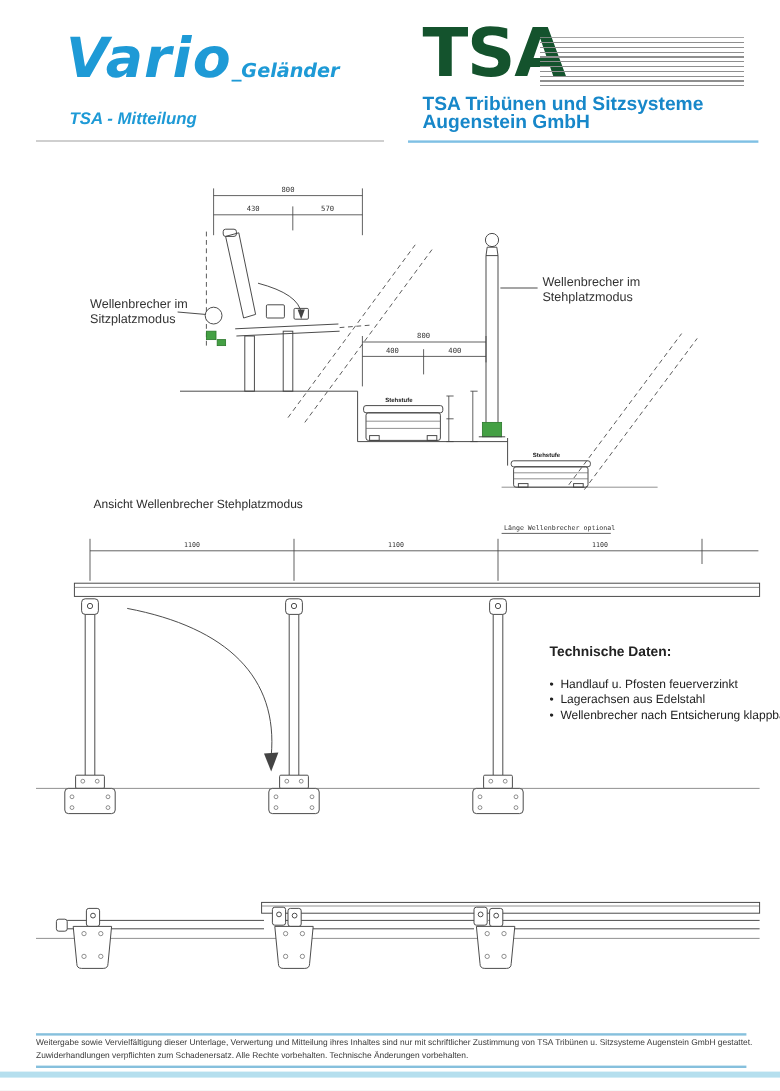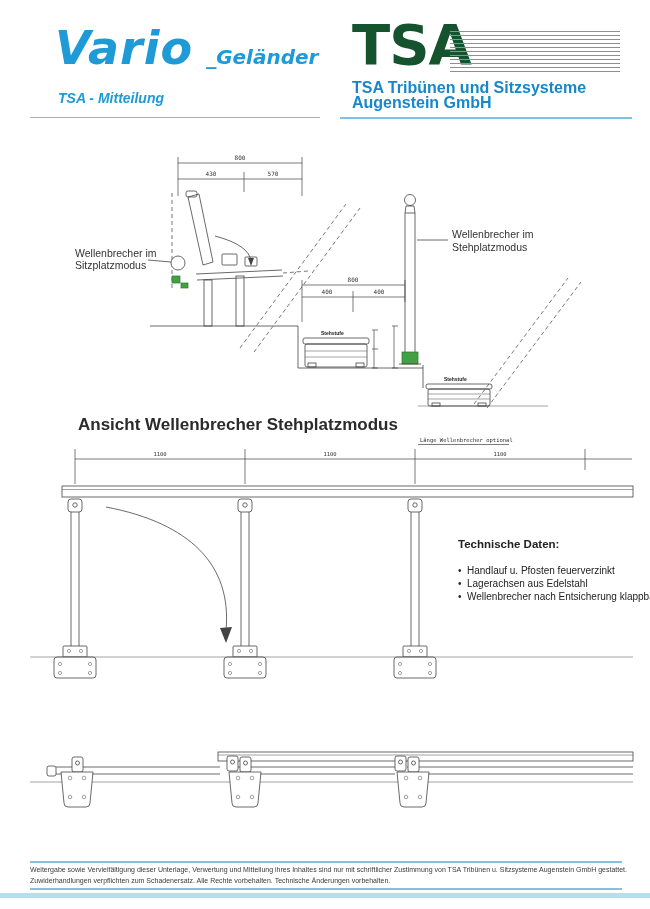--- a/index.html
+++ b/index.html
@@ -4,34 +4,34 @@
 <style>
   html,body { margin:0; padding:0; background:#e8e8e8; }
   .page {
     position:relative; width:650px; height:909px; background:#ffffff;
     font-family:"Liberation Sans", sans-serif; overflow:hidden; margin:0 auto;
   }
   
   .vario-logo { position:absolute; left:55px; top:22px; color:#1e9ad6;
     font-family:"DejaVu Sans", sans-serif; font-style:italic; font-weight:bold;
     font-size:46px; line-height:52px; letter-spacing:1px; }
-  .vario-suffix { font-size:20px; font-weight:bold; letter-spacing:0;margin-left:13px; }
+  .vario-suffix { font-size:16px; font-weight:bold; letter-spacing:0; }
   .vario-sub { position:absolute; left:58px; top:90px; color:#1e9ad6;
     font-weight:bold; font-style:italic; font-size:14px; }
   .rule-left { position:absolute; left:30px; top:117px; width:290px; height:1px; background:#b0b0b0; }
   .tsa-logo { position:absolute; left:352px; top:20px; color:#14532d;
     font-family:"DejaVu Sans", sans-serif; font-weight:bold; font-size:56px;
     line-height:50px; letter-spacing:-1px; }
   .tsa-lines { position:absolute; left:450px; top:31px; width:170px; height:42px;
     background:repeating-linear-gradient(to bottom, #8f8f8f 0 1px, transparent 1px 4px); }
   .company { position:absolute; left:352px; top:80px; color:#1787c9;
     font-weight:bold; font-size:16px; line-height:15px; }
   .rule-right { position:absolute; left:340px; top:117px; width:292px; height:2px; background:#7fc0e4; }
   
-  .sec-title { position:absolute; font-size:17px; font-weight:700; color:#2b2b2b; }
+  .sec-title { position:absolute; font-size:10px; font-weight:400; color:#2b2b2b; }
   .tech { position:absolute; left:458px; top:538px; color:#222; }
   .tech-title { font-size:11.5px; font-weight:600; margin:0 0 14px 0; }
   .tech-item { font-size:10px; line-height:13px; white-space:nowrap; }
   .tech-bullet { display:inline-block; width:9px; }
   
   svg.draw { position:absolute; left:0; }
   .ln   { stroke:#444; stroke-width:0.8; fill:none; }
   .lnth { stroke:#666; stroke-width:0.6; fill:none; }
   .dash { stroke:#555; stroke-width:0.8; fill:none; stroke-dasharray:4 3; }
   .dim  { stroke:#444; stroke-width:0.7; fill:none; }

